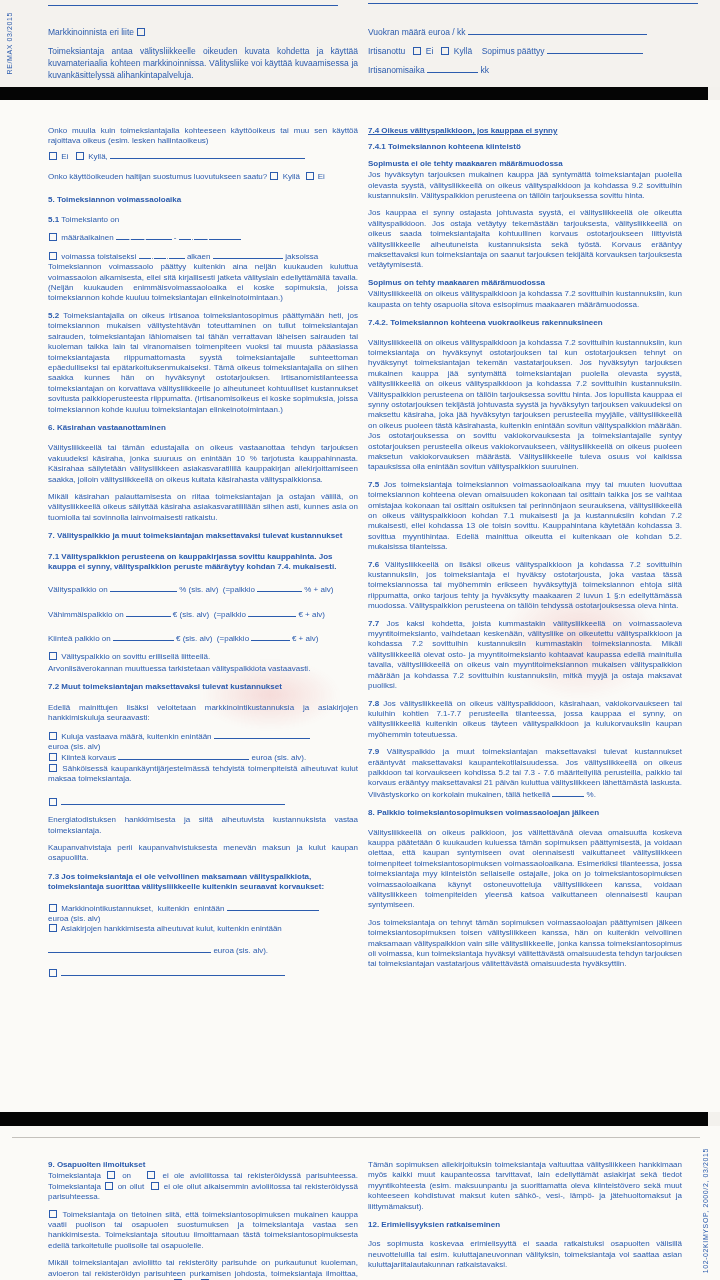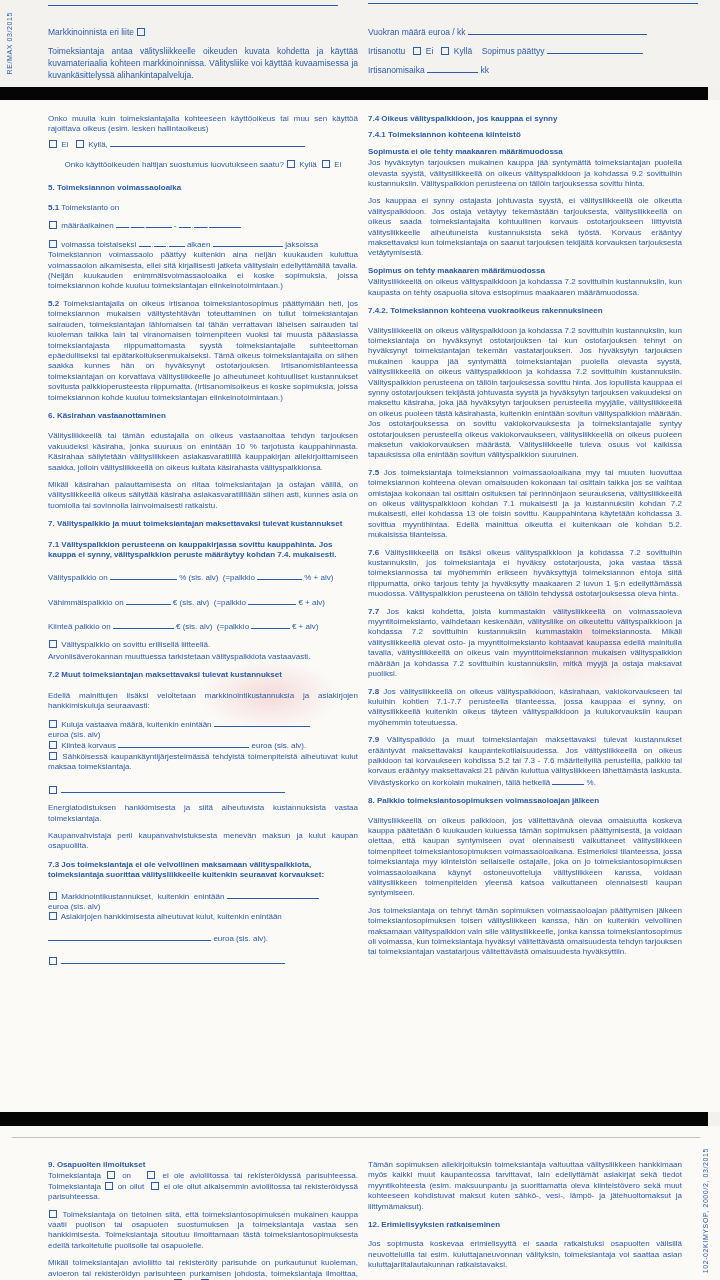--- a/index.html
+++ b/index.html
@@ -14,21 +14,21 @@
   #top-strip{top:0;height:87px;background:#f4f2ee;}
   #main-panel{top:100px;height:1012px;}
   #bottom-panel{top:1126px;height:154px;}
   .bar{position:absolute;left:0;width:708px;background:#050505;}
   #bar1{top:87px;height:13px;}
   #bar2{top:1112px;height:14px;}
   .col{position:absolute;font-size:8px;line-height:10.4px;}
   .col.l{left:48px;width:310px;}
   .col.r{left:368px;width:314px;}
   #top-strip .col{font-size:8.5px;line-height:12px;top:26px;}
-  #main-panel .col{top:14px;}
+  #main-panel .col{top:26px;}
   #bottom-panel .col{top:34px;}
   .para{text-align:justify;margin:0 0 7px;}
   .row{margin:0 0 7px;white-space:nowrap;}
   .hd{font-weight:bold;margin:8px 0 6px;text-align:left;}
   .hd.tight{margin:6px 0 1px;}
   b{font-weight:bold;}
   .cb{
     display:inline-block;width:6px;height:6px;
     border:1px solid #2c5cae;background:transparent;
     margin:0 2px 0 1px;vertical-align:-1px;
@@ -75,21 +75,21 @@
 </div>
 
 <div class="bar" id="bar1"></div>
 
 <div class="panel" id="main-panel">
   <div class="smudge" id="smudge1"></div>
   <div class="smudge" id="smudge2"></div>
   <div class="col l">
       <div class="para">Onko muulla kuin toimeksiantajalla kohteeseen käyttöoikeus tai muu sen käyttöä rajoittava oikeus (esim. lesken hallintaoikeus)</div>
       <div class="row" style="margin-top: -3px;"><span class="cb"></span> Ei&nbsp;&nbsp;&nbsp;<span class="cb"></span> Kyllä, <span class="bl" style="width: 195.2px;"></span></div>
-      <div class="row" style="margin-top: 10px; text-align: center;">Onko käyttöoikeuden haltijan suostumus luovutukseen saatu? <span class="cb"></span> Kyllä&nbsp; <span class="cb"></span> Ei</div>
+      <div class="row" style="margin-top: 10px;">Onko käyttöoikeuden haltijan suostumus luovutukseen saatu? <span class="cb"></span> Kyllä&nbsp; <span class="cb"></span> Ei</div>
       <div class="hd" style="margin-top: 12px;">5. Toimeksiannon voimassaoloaika</div>
       <div class="row" style="margin-top: 10px;"><b>5.1 </b>Toimeksianto on</div>
       <div class="row" style="margin-top: 2px;"><span class="cb"></span> määräaikainen <span class="bl" style="width: 12.8px;"></span>.<span class="bl" style="width: 12.8px;"></span>.<span class="bl" style="width: 25.6px;"></span> - <span class="bl" style="width: 12.8px;"></span>.<span class="bl" style="width: 12.8px;"></span>.<span class="bl" style="width: 32px;"></span></div>
       <div class="row" style="margin-top: 2px; margin-bottom: 0px;"><span class="cb"></span> voimassa toistaiseksi <span class="bl" style="width: 12.8px;"></span>.<span class="bl" style="width: 12.8px;"></span>.<span class="bl" style="width: 16px;"></span> alkaen <span class="bl" style="width: 70.4px;"></span> jaksoissa</div>
       <div class="para">Toimeksiannon voimassaolo päättyy kuitenkin aina neljän kuukauden kuluttua voimassaolon alkamisesta, ellei sitä kirjallisesti jatketa välityslain edellyttämällä tavalla. (Neljän kuukauden enimmäisvoimassaoloaika ei koske sopimuksia, joissa toimeksiannon kohde kuuluu toimeksiantajan elinkeinotoimintaan.)</div>
       <div class="para"><b>5.2 </b>Toimeksiantajalla on oikeus irtisanoa toimeksiantosopimus päättymään heti, jos toimeksiannon mukaisen välitystehtävän toteuttaminen on tullut toimeksiantajan sairauden, toimeksiantajan lähiomaisen tai tähän verrattavan läheisen sairauden tai kuoleman taikka lain tai viranomaisen toimenpiteen vuoksi tai muusta pääasiassa toimeksiantajasta riippumattomasta syystä toimeksiantajalle suhteettoman epäedulliseksi tai epätarkoituksenmukaiseksi. Tämä oikeus toimeksiantajalla on siihen saakka kunnes hän on hyväksynyt ostotarjouksen. Irtisanomistilanteessa toimeksiantajan on korvattava välitysliikkeelle jo aiheutuneet kohtuulliset kustannukset sovitusta palkkioperusteesta riippumatta. (Irtisanomisoikeus ei koske sopimuksia, joissa toimeksiannon kohde kuuluu toimeksiantajan elinkeinotoimintaan.)</div>
       <div class="hd">6. Käsirahan vastaanottaminen</div>
       <div class="para" style="margin-top: 10px;">Välitysliikkeellä tai tämän edustajalla on oikeus vastaanottaa tehdyn tarjouksen vakuudeksi käsiraha, jonka suuruus on enintään 10 % tarjotusta kauppahinnasta.  Käsirahaa säilytetään välitysliikkeen asiakasvaratilillä kauppakirjan allekirjoittamiseen saakka, jolloin välitysliikkeellä on oikeus kuitata käsirahasta välityspalkkionsa.</div>
       <div class="para">Mikäli käsirahan palauttamisesta on riitaa toimeksiantajan ja ostajan välillä, on välitysliikkeellä oikeus säilyttää käsiraha asiakasvaratilillään siihen asti, kunnes asia on tuomiolla tai sovinnolla lainvoimaisesti ratkaistu.</div>
       <div class="hd">7. Välityspalkkio ja muut toimeksiantajan maksettavaksi tulevat kustannukset</div>
@@ -109,21 +109,21 @@
       <div class="para">Energiatodistuksen hankkimisesta ja siitä aiheutuvista kustannuksista vastaa toimeksiantaja.</div>
       <div class="para" style="margin-top: 4px;">Kaupanvahvistaja perii kaupanvahvistuksesta menevän maksun ja kulut kaupan osapuolilta.</div>
       <div class="hd">7.3 Jos toimeksiantaja ei ole velvollinen maksamaan välityspalkkiota, toimeksiantaja suorittaa välitysliikkeelle kuitenkin seuraavat korvaukset:</div>
       <div class="row" style="margin-top: 10px; margin-bottom: 0px;"><span class="cb"></span> Markkinointikustannukset,&nbsp; kuitenkin&nbsp; enintään <span class="bl" style="width: 92.8px;"></span></div>
       <div class="row" style="margin-bottom: 0px;">euroa (sis. alv)</div>
       <div class="row"><span class="cb"></span> Asiakirjojen hankkimisesta aiheutuvat kulut, kuitenkin enintään</div>
       <div class="row" style="margin-top: 10px;"><span class="bl" style="width: 163.2px;"></span> euroa (sis. alv).</div>
       <div class="row" style="margin-top: 12px;"><span class="cb"></span> <span class="bl" style="width: 224px;"></span></div>
     </div>
   <div class="col r">
-      <div class="hd tight" style="margin-top: 0px;">7.4 Oikeus välityspalkkioon, jos kauppaa ei synny</div>
+      <div class="hd tight" style="margin-top: 0px; text-decoration: underline;">7.4 Oikeus välityspalkkioon, jos kauppaa ei synny</div>
       <div class="hd tight">7.4.1 Toimeksiannon kohteena kiinteistö</div>
       <div class="hd tight">Sopimusta ei ole tehty maakaaren määrämuodossa</div>
       <div class="para">Jos hyväksytyn tarjouksen mukainen kauppa jää syntymättä toimeksiantajan puolella olevasta syystä, välitysliikkeellä on oikeus välityspalkkioon ja kohdassa 9.2 sovittuihin kustannuksiin. Välityspalkkion perusteena on tällöin tarjouksessa sovittu hinta.</div>
       <div class="para">Jos kauppaa ei synny ostajasta johtuvasta syystä, ei välitysliikkeellä ole oikeutta välityspalkkioon. Jos ostaja vetäytyy tekemästään tarjouksesta, välitysliikkeellä on oikeus saada toimeksiantajalta kohtuullinen korvaus ostotarjoukseen liittyvistä välitysliikkeelle aiheutuneista kustannuksista sekä työstä. Korvaus erääntyy maksettavaksi kun toimeksiantaja on saanut tarjouksen tekijältä korvauksen tarjouksesta vetäytymisestä.</div>
       <div class="hd tight" style="margin-top: 2px;">Sopimus on tehty maakaaren määrämuodossa</div>
       <div class="para">Välitysliikkeellä on oikeus välityspalkkioon ja kohdassa 7.2 sovittuihin kustannuksiin, kun kaupasta on tehty osapuolia sitova esisopimus maakaaren määrämuodossa.</div>
       <div class="hd">7.4.2. Toimeksiannon kohteena vuokraoikeus rakennuksineen</div>
       <div class="para" style="margin-top: 9px;">Välitysliikkeellä on oikeus välityspalkkioon ja kohdassa 7.2 sovittuihin kustannuksiin, kun toimeksiantaja on hyväksynyt ostotarjouksen tai kun ostotarjouksen tehnyt on hyväksynyt toimeksiantajan tekemän vastatarjouksen. Jos hyväksytyn tarjouksen mukainen kauppa jää syntymättä toimeksiantajan puolella olevasta syystä, välitysliikkeellä on oikeus välityspalkkioon ja kohdassa 7.2 sovittuihin kustannuksiin. Välityspalkkion perusteena on tällöin tarjouksessa sovittu hinta. Jos lopullista kauppaa ei synny ostotarjouksen tekijästä johtuvasta syystä ja hyväksytyn tarjouksen vakuudeksi on maksettu käsiraha, joka jää hyväksytyn tarjouksen perusteella myyjälle, välitysliikkeellä on oikeus puoleen tästä käsirahasta, kuitenkin enintään sovitun välityspalkkion määrään. Jos ostotarjouksessa on sovittu vakiokorvauksesta ja toimeksiantajalle syntyy ostotarjouksen perusteella oikeus vakiokorvaukseen, välitysliikkeellä on oikeus puoleen maksetun vakiokorvauksen määrästä. Välitysliikkeelle tuleva osuus voi kaikissa tapauksissa olla enintään sovitun välityspalkkion suuruinen.</div>
       <div class="para"><b>7.5 </b>Jos toimeksiantaja toimeksiannon voimassaoloaikana myy tai muuten luovuttaa toimeksiannon kohteena olevan omaisuuden kokonaan tai osittain taikka jos se vaihtaa omistajaa kokonaan tai osittain osituksen tai perinnönjaon seurauksena, välitysliikkeellä on oikeus välityspalkkioon kohdan 7.1 mukaisesti ja ja kustannuksiin kohdan 7.2 mukaisesti, ellei kohdassa 13 ole toisin sovittu. Kauppahintana käytetään  kohdassa 3. sovittua myyntihintaa. Edellä mainittua oikeutta ei kuitenkaan ole kohdan 5.2. mukaisissa tilanteissa.</div>
       <div class="para"><b>7.6 </b>Välitysliikkeellä on lisäksi oikeus välityspalkkioon ja kohdassa 7.2 sovittuihin kustannuksiin, jos toimeksiantaja ei hyväksy ostotarjousta, joka vastaa tässä toimeksiannossa tai myöhemmin erikseen hyväksyttyjä toimeksiannon ehtoja siitä riippumatta, onko tarjous tehty ja hyväksytty maakaaren 2 luvun 1 §:n edellyttämässä muodossa. Välityspalkkion perusteena on tällöin tehdyssä ostotarjouksessa oleva hinta.</div>

